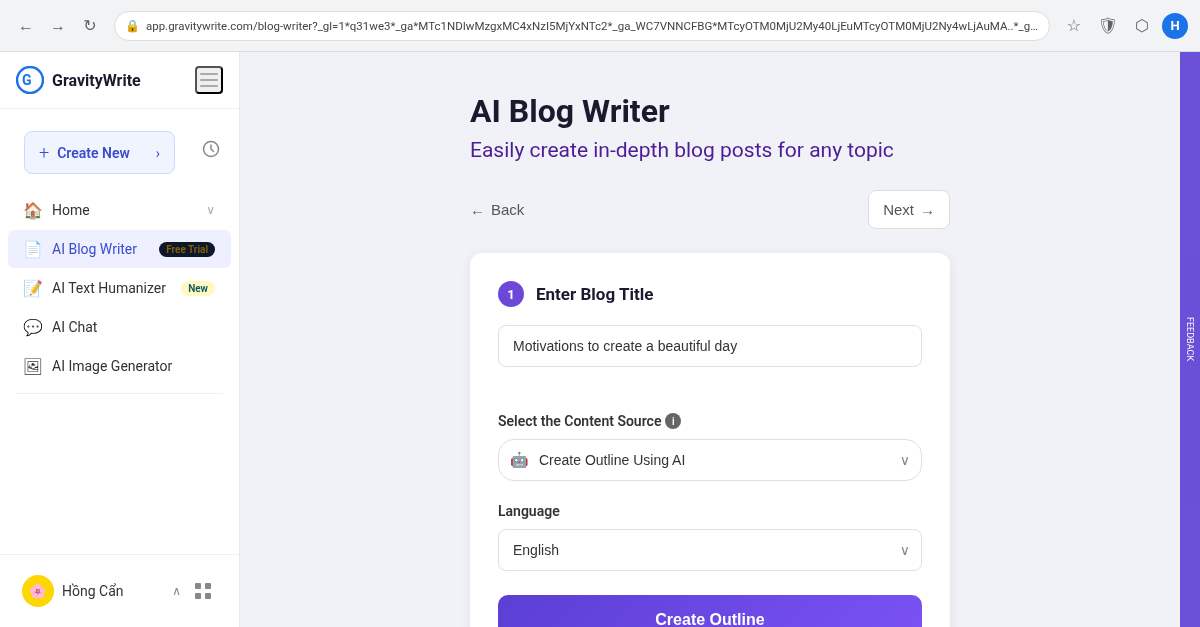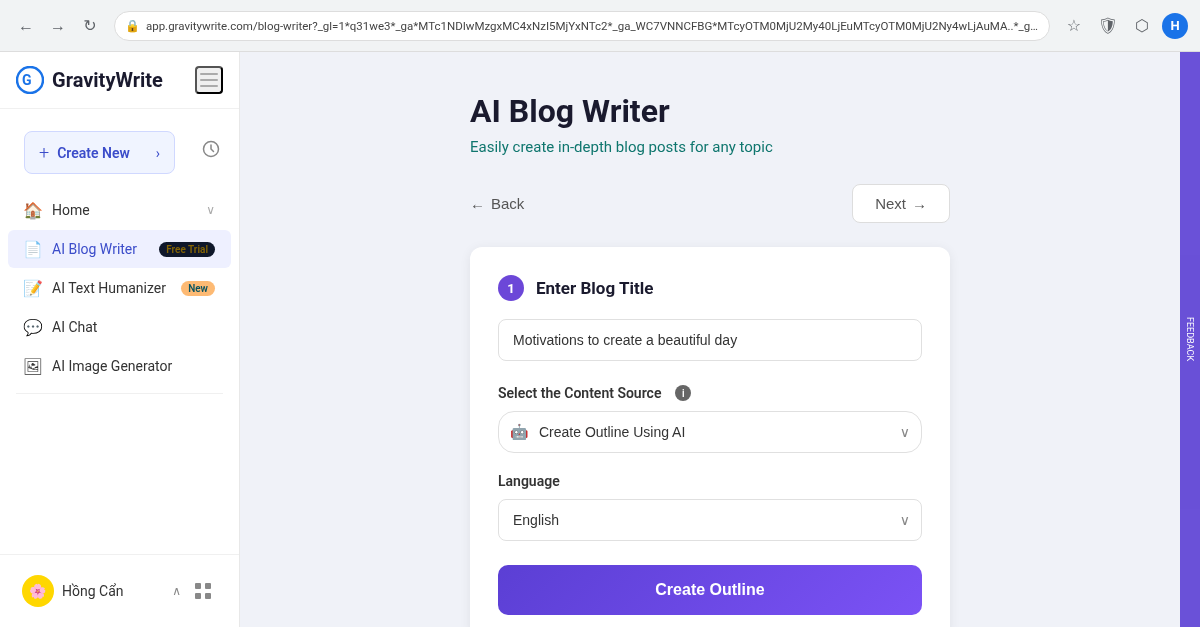--- a/index.html
+++ b/index.html
@@ -16,69 +16,69 @@
     .profile-circle { width: 26px; height: 26px; border-radius: 50%; background: #1a73e8; color: white; display: flex; align-items: center; justify-content: center; font-size: 13px; font-weight: bold; }
 
     
     .app { display: flex; flex: 1; overflow: hidden; }
 
     
     .sidebar { width: 240px; background: white; border-right: 1px solid #e8e8e8; display: flex; flex-direction: column; height: 100%; flex-shrink: 0; }
     .sidebar-header { padding: 14px 16px; display: flex; align-items: center; justify-content: space-between; border-bottom: 1px solid #f0f0f0; }
     .logo-area { display: flex; align-items: center; gap: 8px; }
     .logo-icon { width: 28px; height: 28px; }
-    .logo-text { font-size: 20px; font-weight: 700; color: #1a1a2e; }
+    .logo-text { font-size: 16px; font-weight: 700; color: #1a1a2e; }
     .sidebar-toggle { width: 28px; height: 28px; display: flex; align-items: center; justify-content: center; cursor: pointer; color: #888; border-radius: 4px; }
 
     .create-new-btn { margin: 12px 12px 4px; background: #f0f4ff; border: 1px solid #d0d8ff; border-radius: 8px; padding: 10px 14px; display: flex; align-items: center; justify-content: space-between; cursor: pointer; }
     .create-new-left { display: flex; align-items: center; gap: 8px; color: #3b4cca; font-size: 14px; font-weight: 600; }
     .create-new-plus { font-size: 18px; font-weight: 300; }
     .create-new-chevron { color: #3b4cca; font-size: 14px; }
     .history-icon-btn { width: 32px; height: 32px; border-radius: 6px; background: none; border: none; cursor: pointer; display: flex; align-items: center; justify-content: center; color: #888; }
 
     .sidebar-nav { flex: 1; overflow-y: auto; padding: 8px 0; }
     .nav-item { display: flex; align-items: center; padding: 10px 16px; cursor: pointer; gap: 10px; font-size: 14px; color: #333; border-radius: 6px; margin: 1px 8px; }
     .nav-item.active { background: #eef0ff; color: #3b4cca; }
     .nav-item-icon { width: 18px; height: 18px; display: flex; align-items: center; justify-content: center; font-size: 16px; flex-shrink: 0; }
     .nav-item-label { flex: 1; font-size: 14px; }
     .nav-item-chevron { color: #aaa; font-size: 12px; }
     .badge { font-size: 10px; padding: 2px 7px; border-radius: 10px; font-weight: 600; }
     .badge-trial { background: #0f172a; color: #856404; }
-    .badge-new { background: #fdba74; color: #0c5460; }
+    .badge-new { background: #fef9c3; color: #0c5460; }
     .divider { height: 1px; background: #f0f0f0; margin: 8px 16px; }
     .recent-blogs-row { display: flex; align-items: center; justify-content: space-between; padding: 8px 16px; }
     .recent-blogs-label { font-size: 12px; color: #888; font-weight: 500; }
     .new-blog-btn { font-size: 12px; color: #3b4cca; cursor: pointer; font-weight: 500; }
 
     .sidebar-footer { padding: 12px; border-top: 1px solid #f0f0f0; }
     .user-row { display: flex; align-items: center; gap: 8px; padding: 8px 10px; cursor: pointer; border-radius: 8px; }
     .user-avatar { width: 32px; height: 32px; border-radius: 50%; background: #ffd700; display: flex; align-items: center; justify-content: center; font-size: 14px; font-weight: bold; color: #333; }
     .user-name { flex: 1; font-size: 14px; font-weight: 400; color: #333; }
     .user-chevron { color: #888; font-size: 12px; }
     .grid-icon { width: 28px; height: 28px; display: flex; align-items: center; justify-content: center; cursor: pointer; color: #888; }
 
     
     .main { flex: 1; background: #f0f2f8; overflow-y: auto; display: flex; flex-direction: column; align-items: center; padding: 40px 20px; }
     .content-card { width: 100%; max-width: 480px; }
 
     .page-title { font-size: 32px; font-weight: 700; color: #1a1a2e; margin-bottom: 8px; }
-    .page-subtitle { font-size: 15px; color: #0f766e; margin-bottom: 28px; }
+    .page-subtitle { font-size: 21px; color: #4c1d95; margin-bottom: 28px; }
 
     .nav-buttons { display: flex; align-items: center; justify-content: space-between; margin-bottom: 24px; }
     .back-btn { display: flex; align-items: center; gap: 6px; background: none; border: none; cursor: pointer; color: #555; font-size: 15px; padding: 8px 0; }
-    .next-btn { display: flex; align-items: center; gap: 6px; background: white; border: 1px solid #ddd; border-radius: 8px; cursor: pointer; color: #555; font-size: 15px; padding: 10px 22px; margin-left: 43px; }
+    .next-btn { display: flex; align-items: center; gap: 6px; background: white; border: 1px solid #ddd; border-radius: 8px; cursor: pointer; color: #555; font-size: 15px; padding: 10px 14px; margin-left: 43px; }
 
     .form-card { background: white; border-radius: 12px; padding: 28px; box-shadow: 0 2px 12px rgba(0,0,0,0.07); }
     .step-header { display: flex; align-items: center; gap: 12px; margin-bottom: 18px; }
     .step-number { width: 26px; height: 26px; border-radius: 50%; background: #6c47d8; color: white; display: flex; align-items: center; justify-content: center; font-size: 13px; font-weight: bold; flex-shrink: 0; }
     .step-title { font-size: 17px; font-weight: 700; color: #1a1a2e; }
 
     .form-input { width: 100%; border: 1.5px solid #e0e0e0; border-radius: 8px; padding: 12px 14px; font-size: 14px; color: #333; outline: none; margin-bottom: 24px; }
 
-    .form-label { font-size: 14px; font-weight: 600; color: #333; margin-bottom: 10px; display: flex; align-items: center; gap: 14px; }
+    .form-label { font-size: 14px; font-weight: 600; color: #333; margin-bottom: 10px; display: flex; align-items: center; gap: 4px; margin-top: 22px; }
     .info-icon { width: 16px; height: 16px; border-radius: 50%; background: #666; color: white; display: flex; align-items: center; justify-content: center; font-size: 10px; cursor: pointer; }
 
     .select-wrapper { position: relative; margin-bottom: 20px; }
     .form-select { width: 100%; border: 1.5px solid #e0e0e0; border-radius: 16px; padding: 12px 40px 12px 40px; font-size: 14px; color: #333; outline: none; appearance: none; cursor: pointer; background: white; }
     .select-icon-left { position: absolute; left: 12px; top: 50%; transform: translateY(-50%); color: #888; font-size: 15px; }
     .select-chevron { position: absolute; right: 12px; top: 50%; transform: translateY(-50%); color: #888; font-size: 14px; pointer-events: none; }
 
     .select-wrapper-simple { position: relative; margin-bottom: 24px; }
     .form-select-simple { width: 100%; border: 1.5px solid #e0e0e0; border-radius: 8px; padding: 12px 40px 12px 14px; font-size: 14px; color: #333; outline: none; appearance: none; cursor: pointer; background: white; }
 

